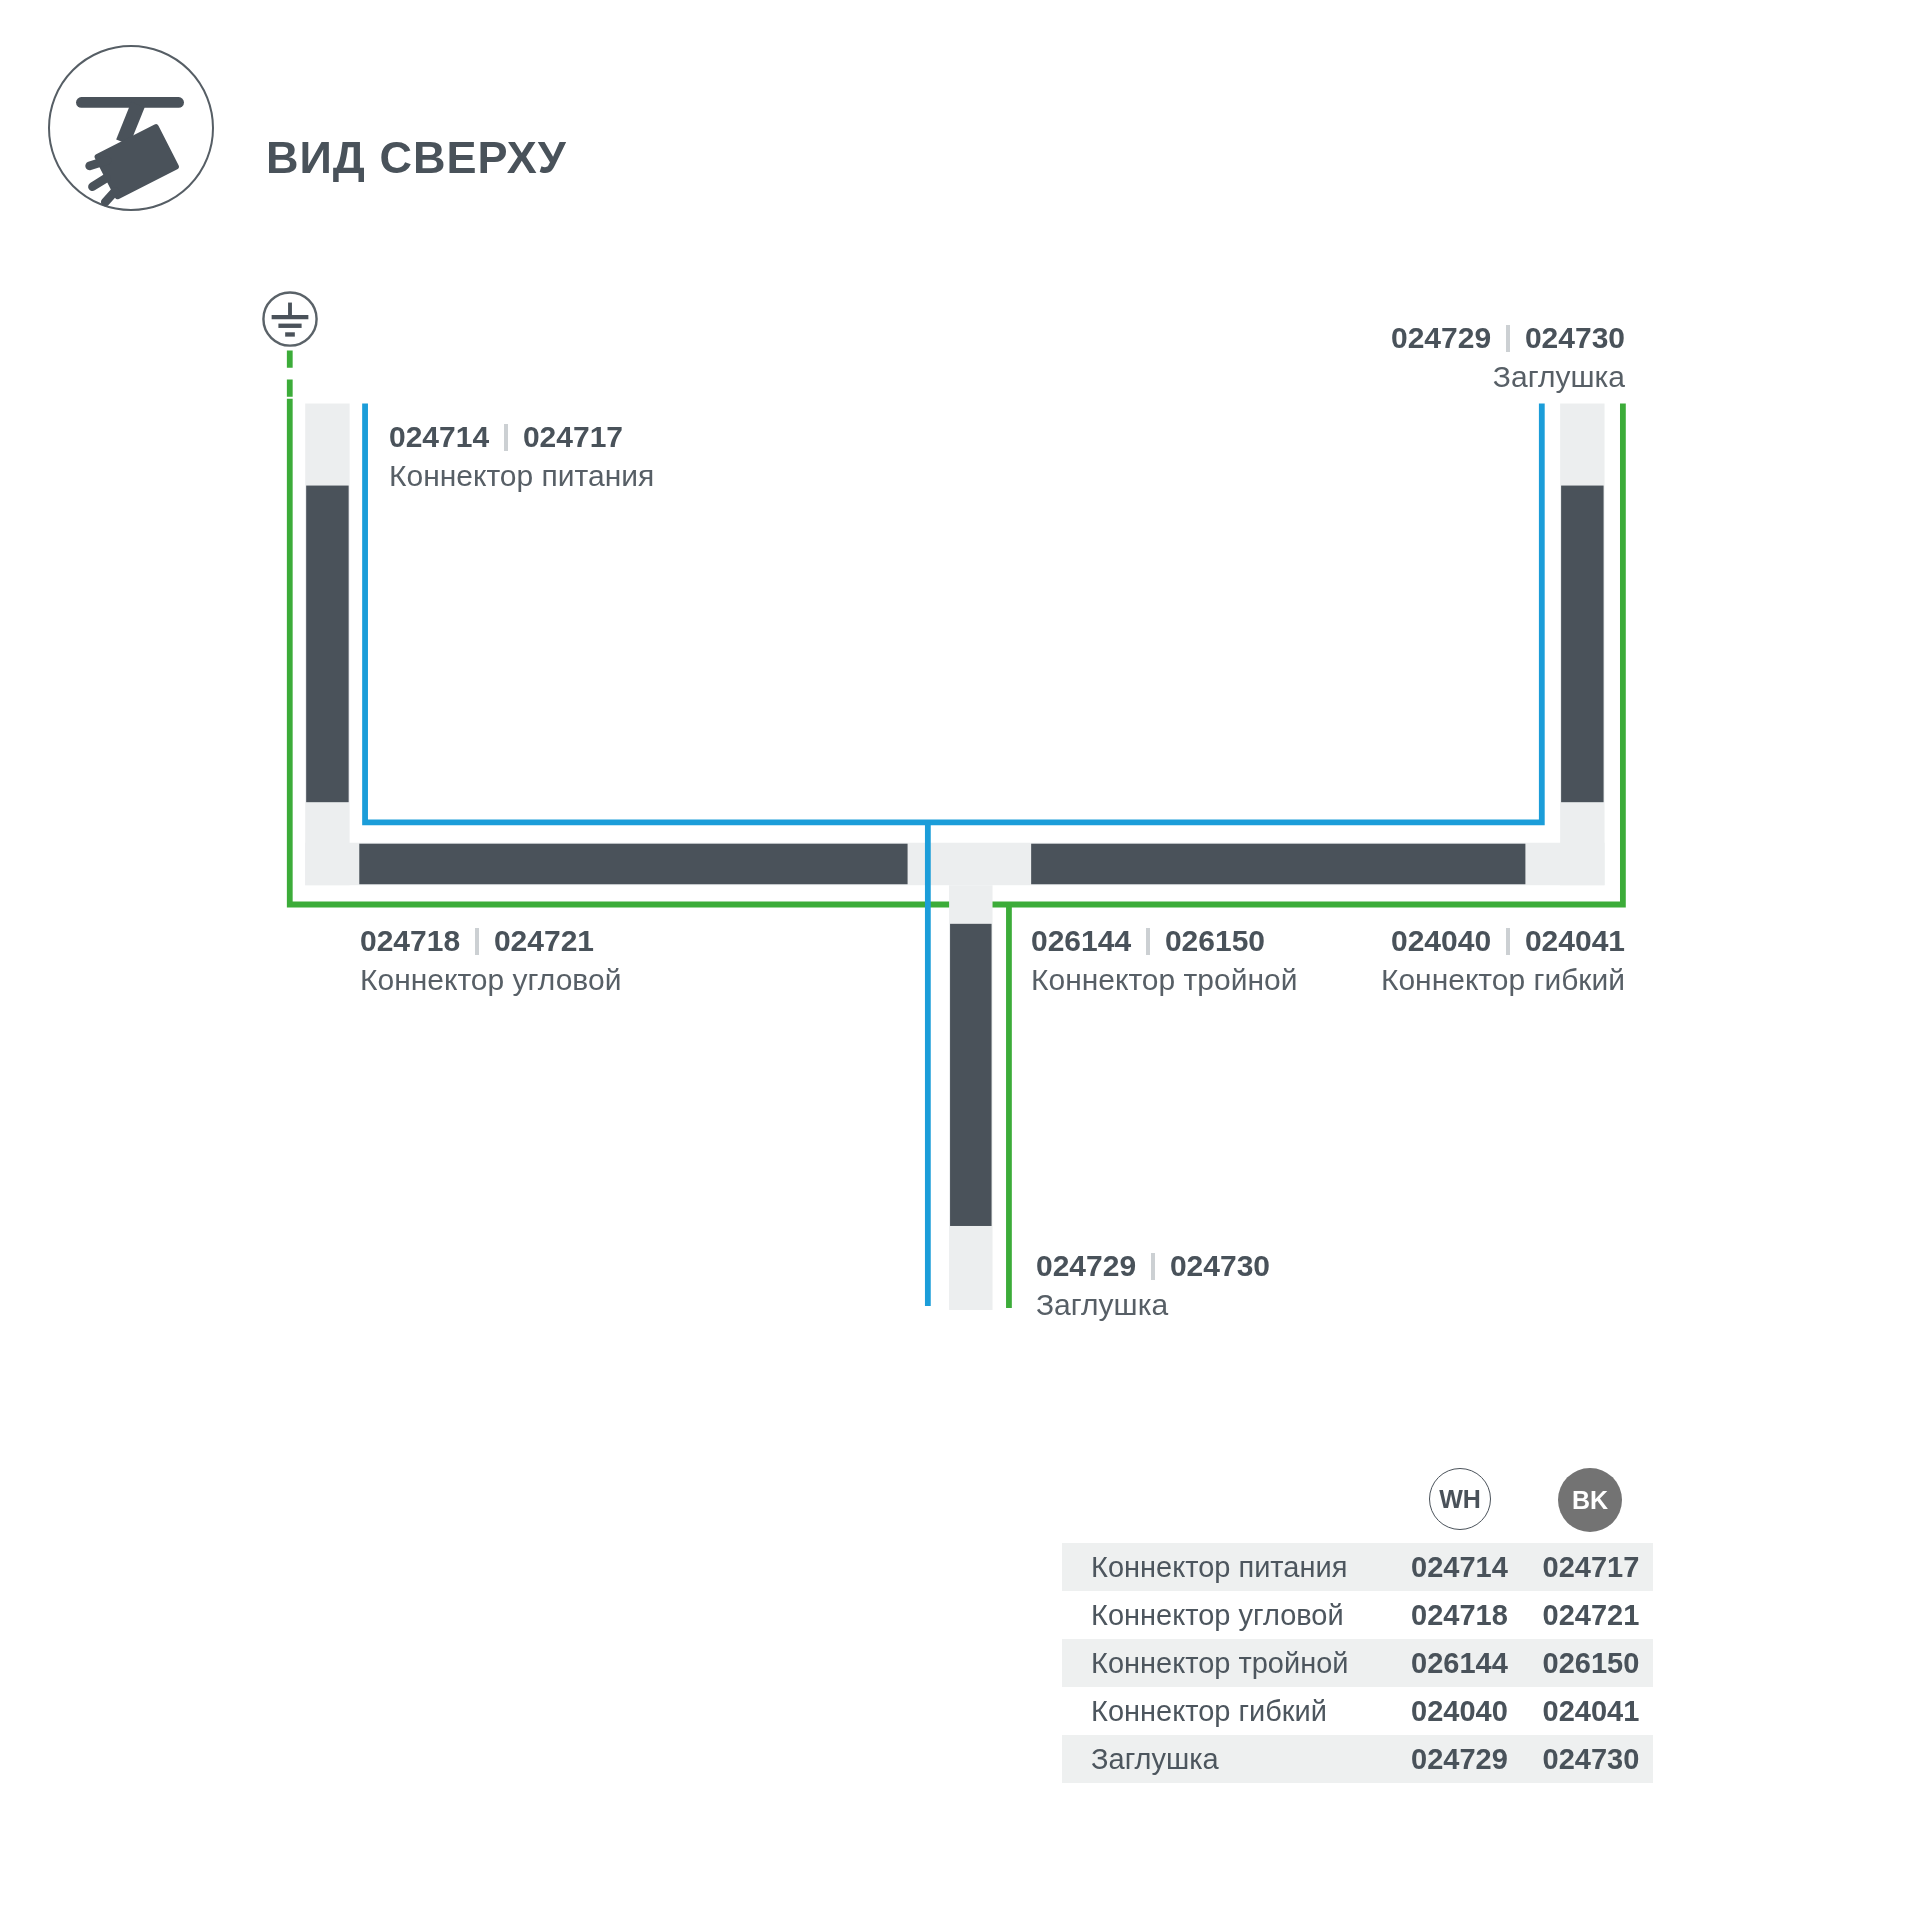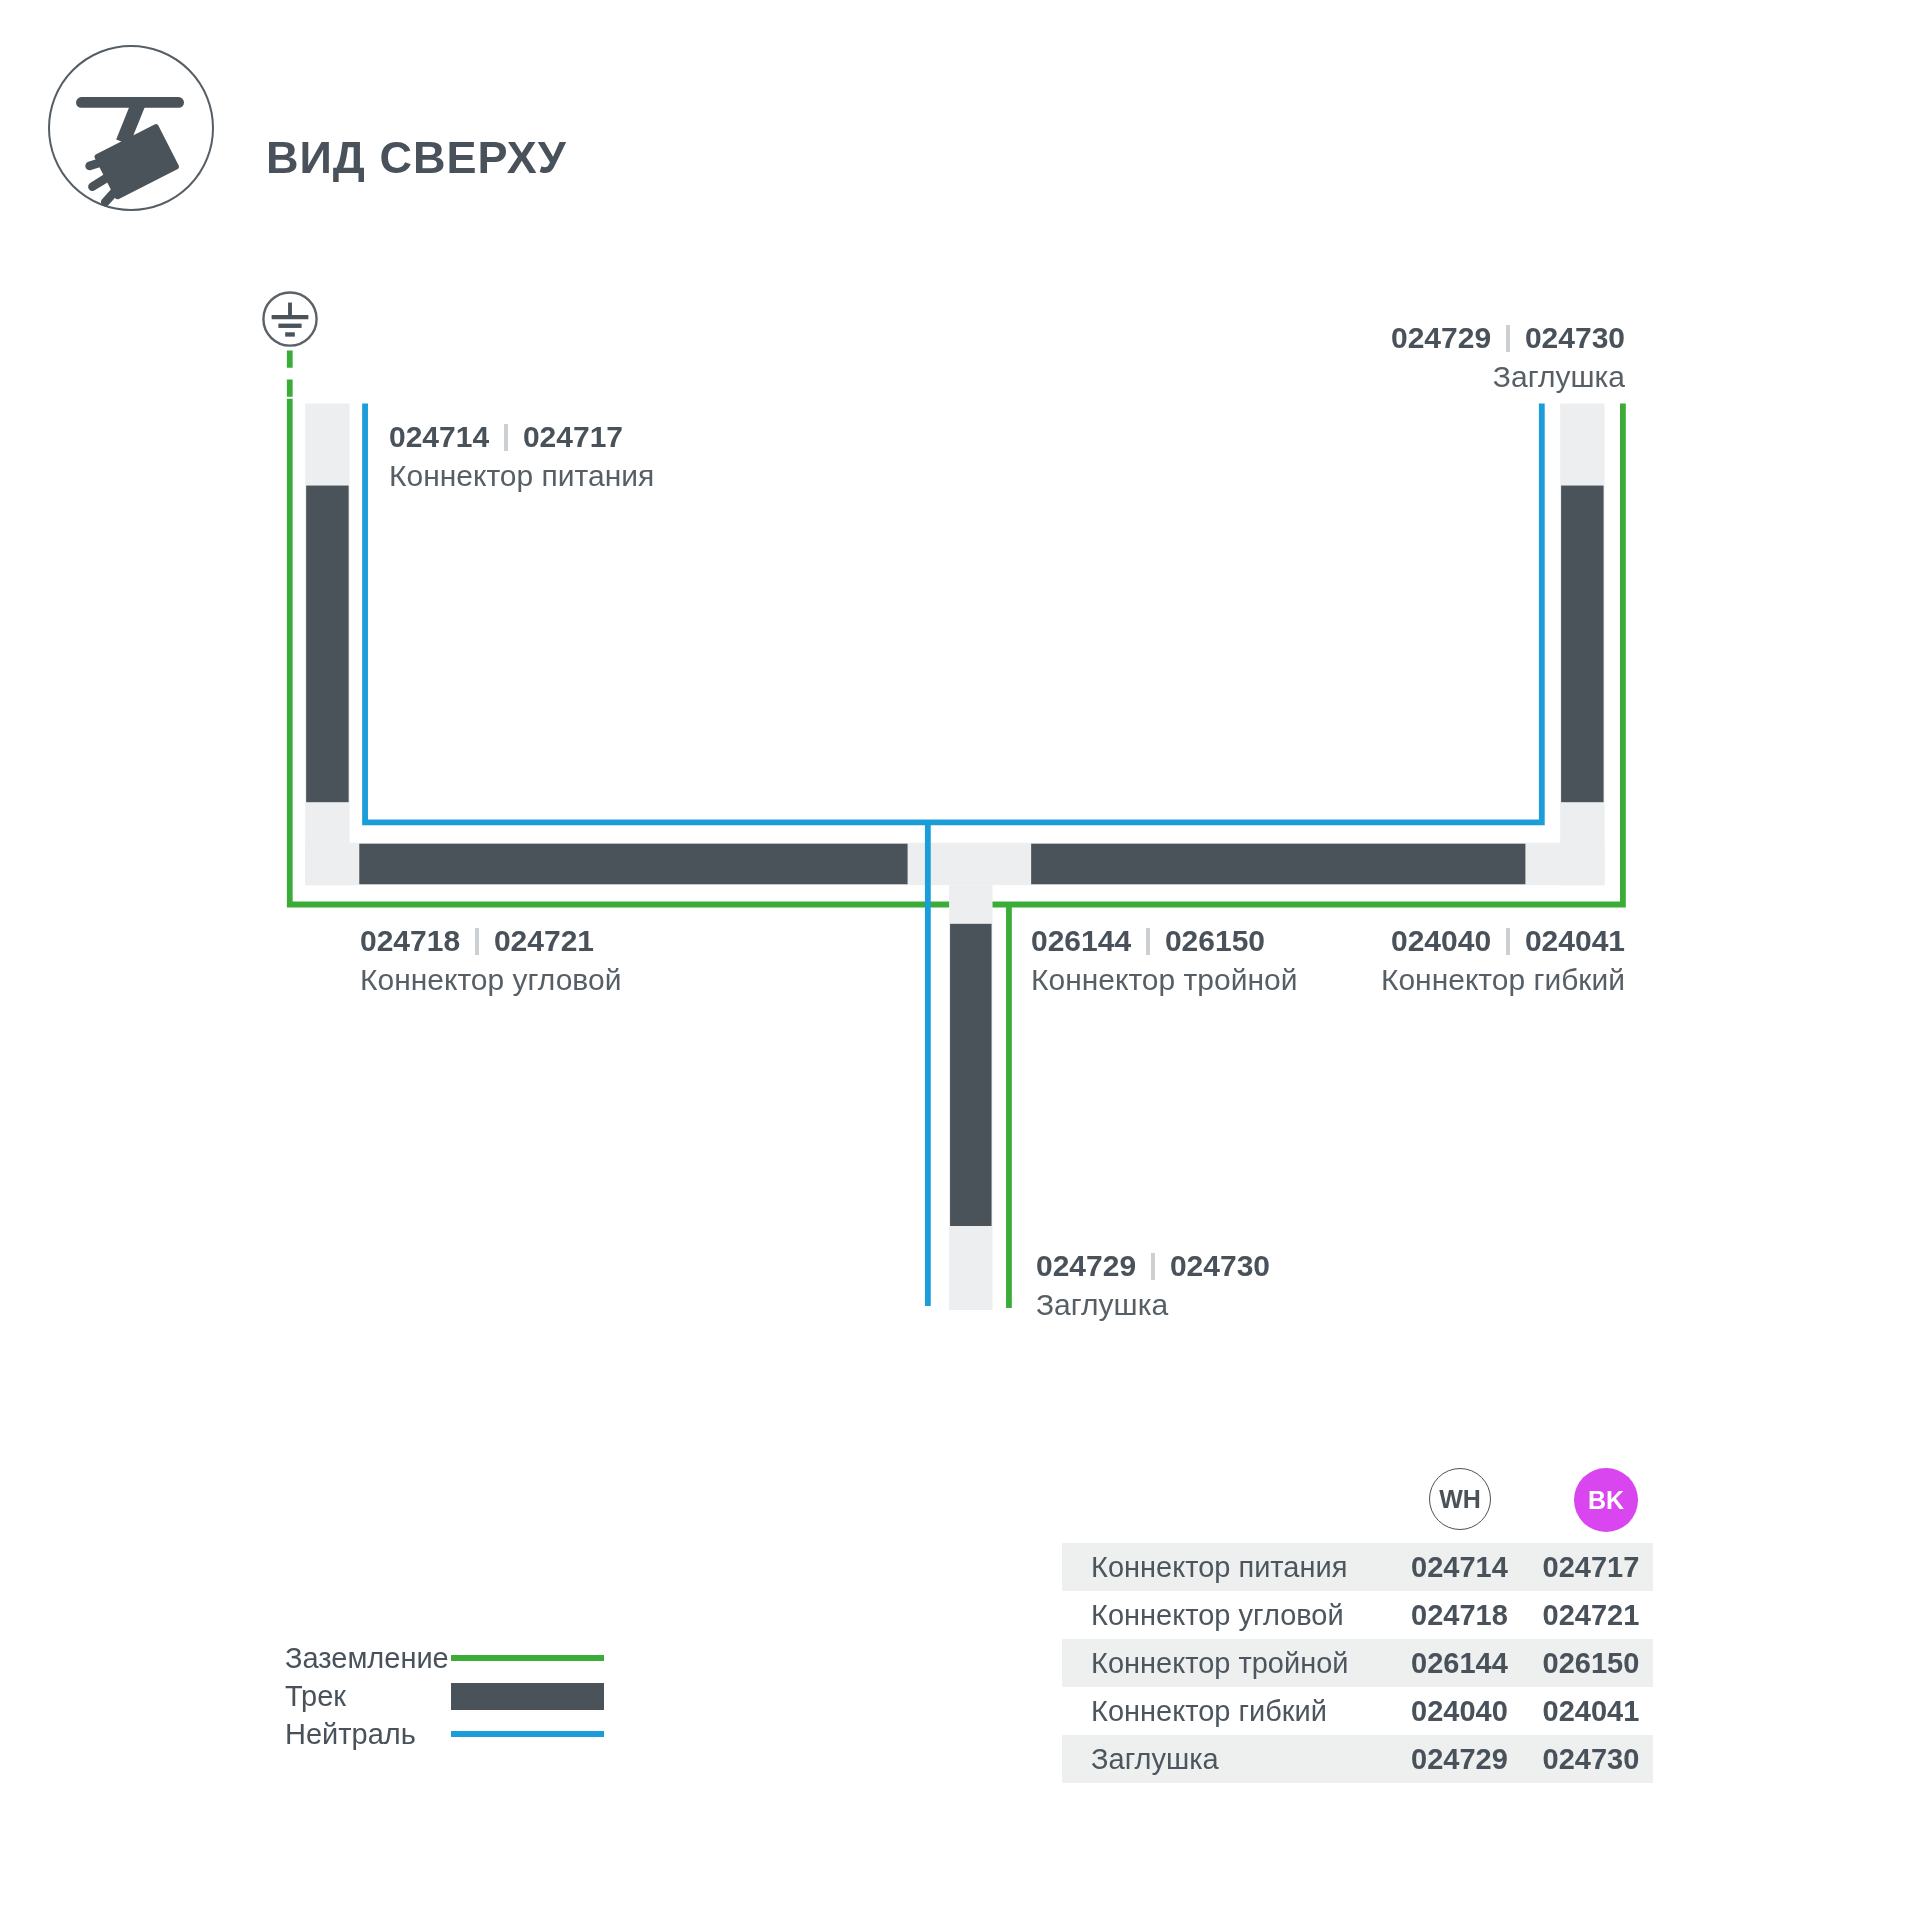--- a/index.html
+++ b/index.html
@@ -33,21 +33,21 @@
   .lswatch.track{height:27px;background:#4a525a;}
   .lswatch.neutral{height:5.8px;background:#1b9dd9;}
   
   .tbl{position:absolute;left:1062px;top:1468px;width:591px;}
   .circ{
     position:absolute;top:0;width:62px;height:62px;border-radius:50%;
     display:flex;align-items:center;justify-content:center;
     font-size:25px;font-weight:bold;box-sizing:border-box;text-align:center;
   }
   .circ.wh{left:367px;border:1.9px solid #4a525a;color:#4a525a;background:#fff;}
-  .circ.bk{left:512px;width:64px;height:64px;background:#d946ef;color:#ffffff;}
+  .circ.bk{left:496px;width:64px;height:64px;background:#737373;color:#ffffff;}
   .trows{position:absolute;left:0;top:75px;width:591px;}
   .trow{display:flex;align-items:center;height:48px;}
   .trow.odd{background:#eef0f0;}
   .tname{flex:1;padding-left:29px;font-size:29px;color:#4d565e;}
   .twh{width:139px;text-align:center;font-size:29px;font-weight:bold;color:#49525a;}
   .tbk{width:124px;text-align:center;font-size:29px;font-weight:bold;color:#49525a;}
 </style>
 </head>
 <body>
 
@@ -151,34 +151,20 @@
 
   <div class="lbl" style="left:1036px;top:1250px;">
     <div class="nums">
       <span>024729</span>
       <span class="sep"></span>
       <span>024730</span>
     </div>
     <div class="cname">Заглушка</div>
   </div>
 
-  <div class="legend">
-    <div class="lrow">
-      <span class="ltext">Заземление</span>
-      <span class="lswatch ground"></span>
-    </div>
-    <div class="lrow">
-      <span class="ltext">Трек</span>
-      <span class="lswatch track"></span>
-    </div>
-    <div class="lrow">
-      <span class="ltext">Нейтраль</span>
-      <span class="lswatch neutral"></span>
-    </div>
-  </div>
 
   <div class="tbl">
     <span class="circ wh">WH</span>
     <span class="circ bk">BK</span>
     <div class="trows">
       <div class="trow odd">
         <span class="tname">Коннектор питания</span>
         <span class="twh">024714</span>
         <span class="tbk">024717</span>
       </div>

